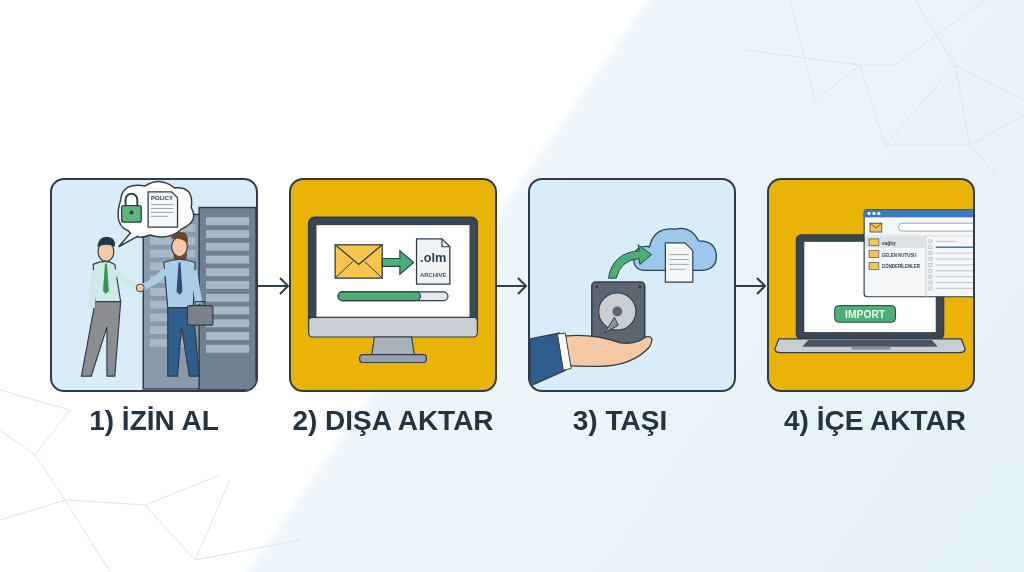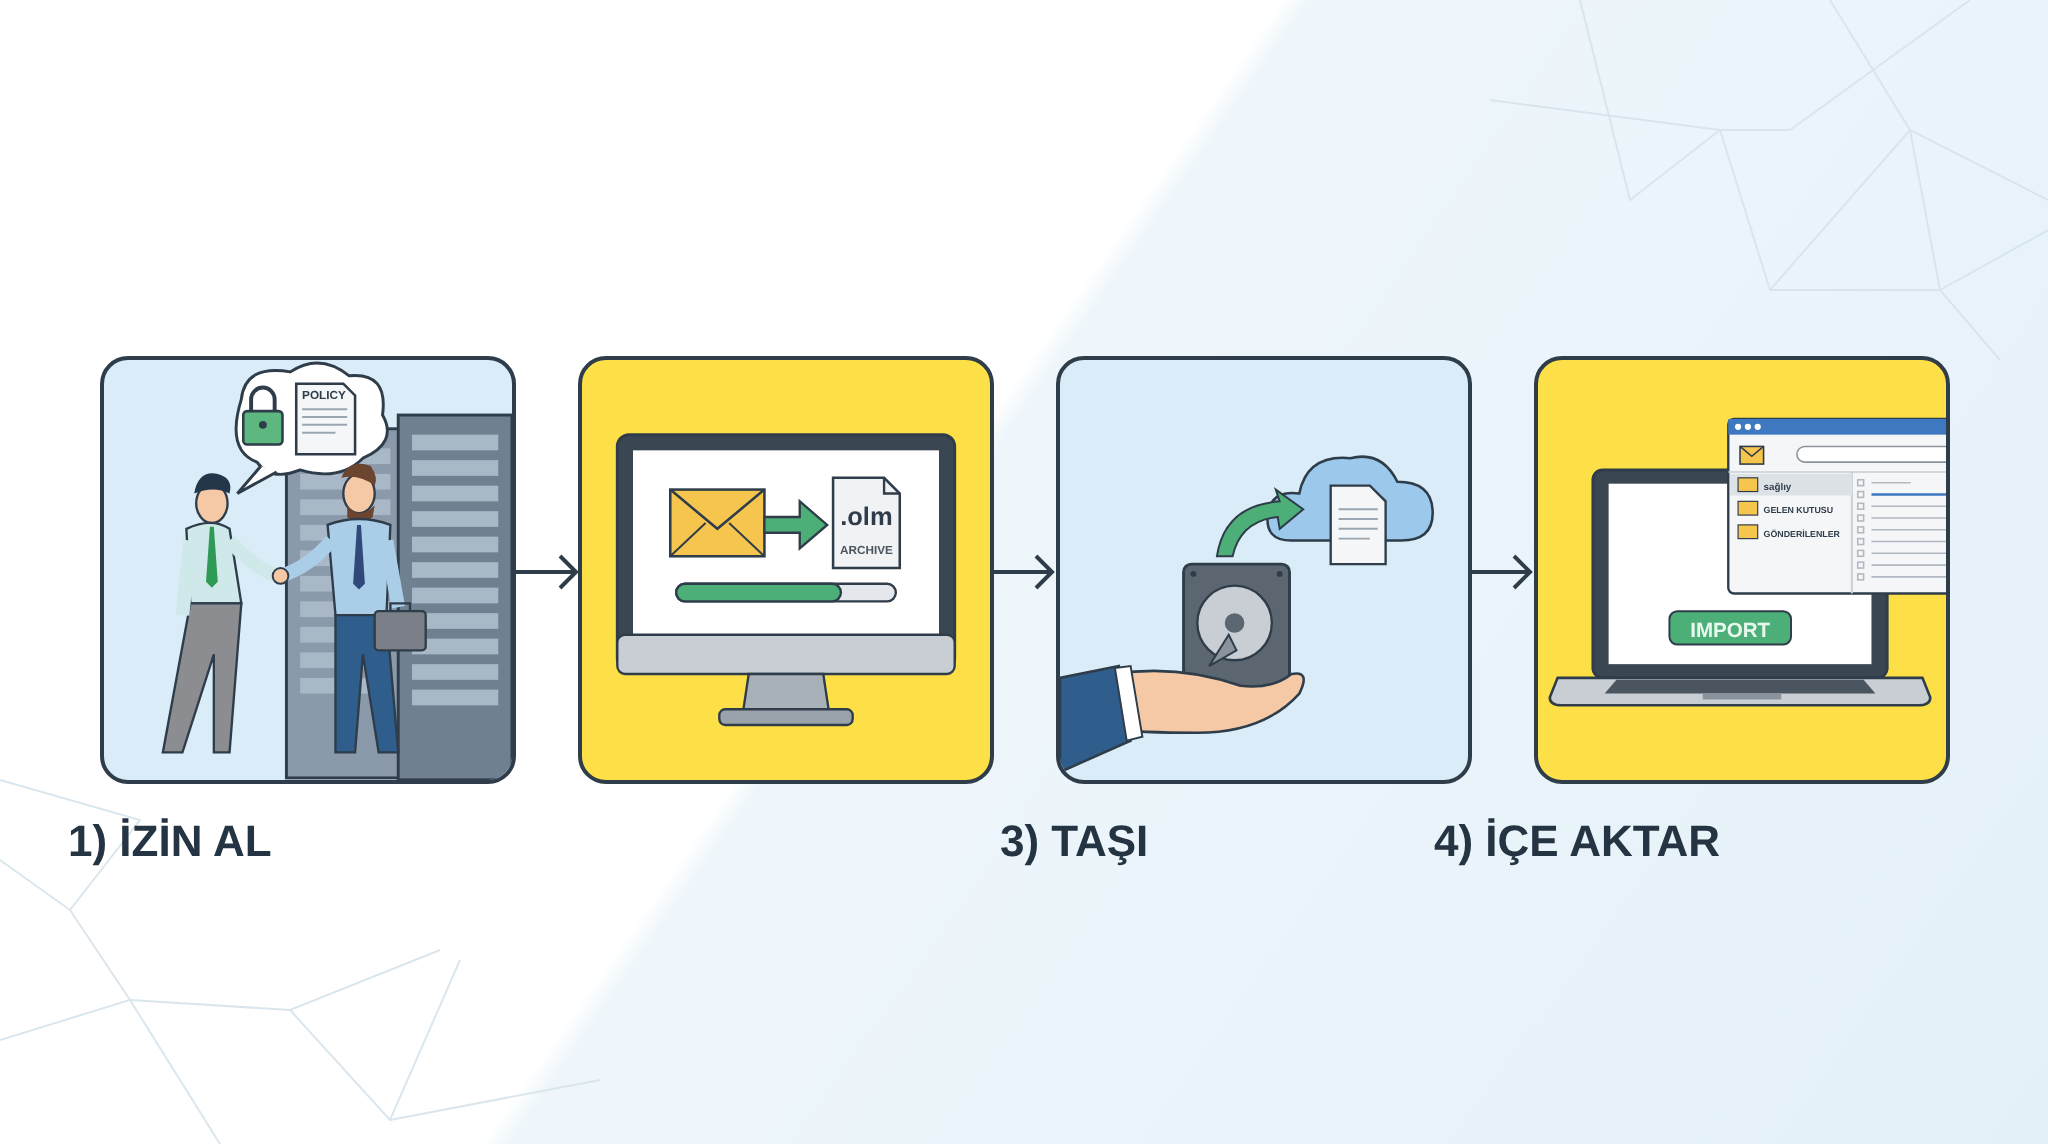--- a/index.html
+++ b/index.html
@@ -13,29 +13,30 @@
   .panel {
     position: absolute;
     top: 178px;
     width: 208px;
     height: 214px;
     border: 2.5px solid #2f3d4a;
     border-radius: 14px;
     overflow: hidden;
   }
   .panel.blue { background: #d9ecf8; }
-  .panel.green { background: #fde047; }
+  .panel.green { background: #eab308; }
   .panel svg { width: 100%; height: 100%; display: block; }
   .arrow { position: absolute; top: 272px; width: 36px; height: 28px; }
   .step-label {
     position: absolute;
     top: 408px;
     width: 240px;
+    text-align: center;
     font-weight: bold;
-    font-size: 22px;
+    font-size: 28px;
     line-height: 26px;
     color: #243442;
   }
 </style>
 </head>
 <body>
 
 <svg class="bg-lines" viewBox="0 0 1024 572">
   <g stroke="#d7e4ec" stroke-width="1" fill="none" opacity="0.9">
     <polyline points="745,50 860,65 815,100 790,0"></polyline>
@@ -274,19 +275,20 @@
           <line x1="170" y1="110.5" x2="217" y2="110.5"></line>
       </g>
     </g>
   </svg>
 </div>
 
 <div class="step-label" style="left:34px;">
   <div>1) İZİN AL</div>
 </div>
 <div class="step-label" style="left:273px;">
+  <div>2) DIŞA AKTAR</div>
 </div>
 <div class="step-label" style="left:500px;">
   <div>3) TAŞI</div>
 </div>
-<div class="step-label" style="left:717px;">
+<div class="step-label" style="left:755px;">
   <div>4) İÇE AKTAR</div>
 </div>
 
 </body></html>

